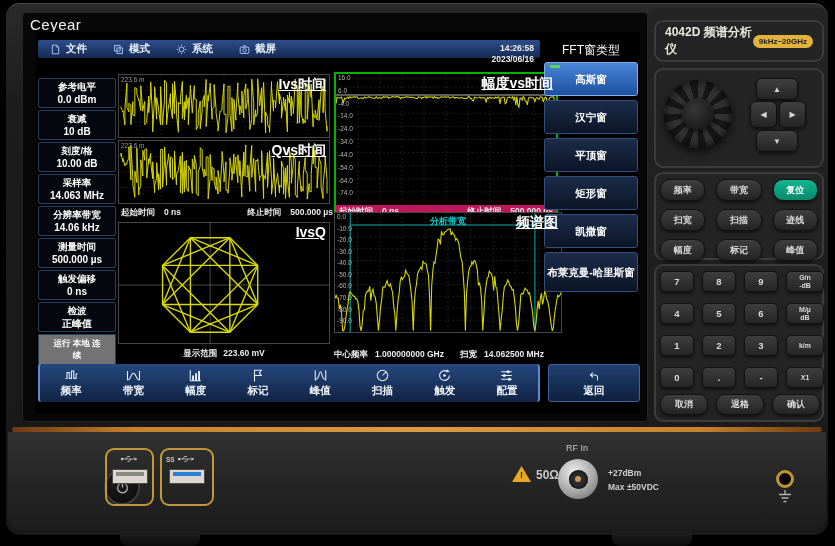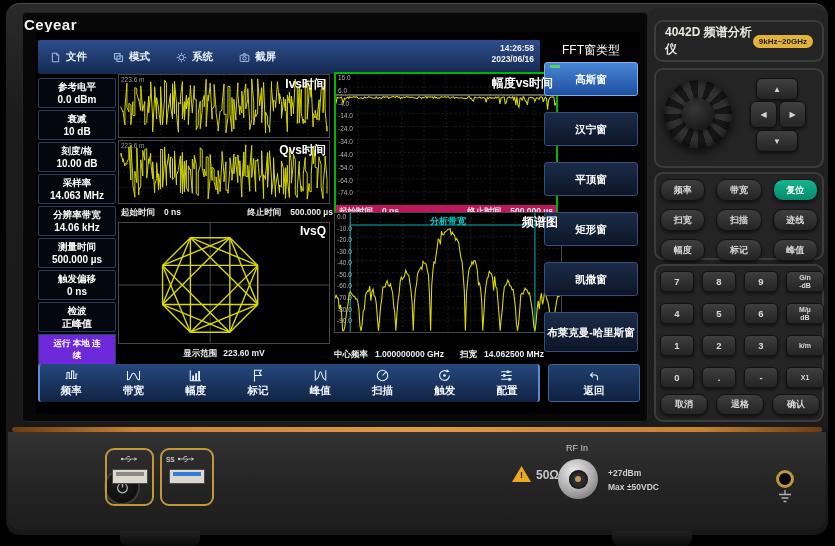--- a/index.html
+++ b/index.html
@@ -1,58 +1,58 @@
 <!DOCTYPE html>
 <html><head>
 <meta charset="utf-8">
 <style>
   html,body{margin:0;padding:0;background:#000;font-family:"Liberation Sans",sans-serif;}
   .device{position:relative;width:835px;height:546px;background:#000;overflow:hidden;}
   .chassis{position:absolute;left:6px;top:3px;width:822px;height:531px;background:linear-gradient(180deg,#2a2a2a,#1c1c1c 20%,#181818);border-radius:14px;border-top:1px solid #4a4a4a;}
   .bezel{position:absolute;left:22px;top:12px;width:626px;height:410px;background:#070707;border-radius:5px;box-shadow:inset 0 0 0 1px #242424;}
-  .brand{position:absolute;left:24px;top:16px;color:#f2f2f2;font-size:15px;font-weight:bold;letter-spacing:.5px;}
+  .brand{position:absolute;left:30px;top:16px;color:#f2f2f2;font-size:15px;font-weight:normal;letter-spacing:.5px;}
   
   .screen{position:absolute;left:36px;top:32px;width:604px;height:382px;background:#000;}
-  .menubar{position:absolute;left:2px;top:8px;width:502px;height:34px;background:linear-gradient(#2d4d8c,#152a52);border-radius:2px;display:flex;align-items:center;gap:26px;padding-left:12px;box-sizing:border-box;}
+  .menubar{position:absolute;left:2px;top:8px;width:502px;height:18px;background:linear-gradient(#2d4d8c,#152a52);border-radius:2px;display:flex;align-items:center;gap:26px;padding-left:12px;box-sizing:border-box;}
   .menu-item{display:flex;align-items:center;gap:5px;color:#eaf1fb;font-size:10.5px;font-weight:bold;cursor:default;}
   .menu-item svg{width:11px;height:11px;stroke:#a9c6ee;fill:none;stroke-width:1.2;}
   .clock{position:absolute;right:6px;top:3px;text-align:right;color:#f0f0f0;font-size:8.5px;font-weight:bold;line-height:1.3;margin-left:28px;}
   .fft-header{position:absolute;left:506px;top:10px;width:98px;text-align:center;color:#fff;font-size:12px;font-weight:normal;}
   .status-ref{position:absolute;left:100px;top:51px;width:300px;text-align:center;color:#f2f2f2;font-size:10px;font-weight:bold;}
   .left-panel{position:absolute;left:2px;top:46px;width:78px;height:282px;display:flex;flex-direction:column;gap:2px;}
   .info-box{border:1px solid #2a3f5e;background:#05070e;border-radius:2px;text-align:center;padding:1px 0;}
   .info-box .lb{color:#fff;font-size:9.5px;font-weight:bold;line-height:13px;display:block;}
   .info-box .vl{color:#fff;font-size:10px;font-weight:bold;line-height:13px;display:block;}
-  .run-box{border:1px solid #2a3f5e;background:#6d28d9;color:#fff;font-size:8.5px;font-weight:bold;text-align:center;padding:3px 12px;}
+  .run-box{border:1px solid #2a3f5e;background:#737373;color:#fff;font-size:8.5px;font-weight:bold;text-align:center;padding:3px 12px;}
   .mode-lbl{color:#00d8c8;font-size:10.5px;font-weight:bold;text-align:center;padding-top:2px;}
   .plots{position:absolute;left:82px;top:40px;width:426px;height:292px;}
   .plot{position:absolute;background:#000;border:1px solid #474747;box-sizing:border-box;}
   .plot svg{position:absolute;left:0;top:0;width:100%;height:100%;}
-  .ptitle{position:absolute;top:1px;right:3px;color:#fff;font-size:12px;font-weight:bold;z-index:3;}
+  .ptitle{position:absolute;top:1px;right:3px;color:#fff;font-size:14px;font-weight:bold;z-index:3;text-decoration:underline;}
   .pscale{position:absolute;top:1px;left:2px;color:#9a9a9a;font-size:6.5px;z-index:3;}
   .i-plot{left:0;top:2px;width:212px;height:64px;}
   .q-plot{left:0;top:68px;width:212px;height:64px;}
   .time-row{display:flex;justify-content:space-between;color:#ececec;font-size:8.5px;font-weight:bold;padding:0 3px;}
   .time-row .grp{display:flex;gap:9px;}
   .l-time-row{position:absolute;left:0;top:135px;width:212px;}
   .iq-plot{left:0;top:150px;width:212px;height:122px;}
   .range-row{position:absolute;left:0;top:276px;width:212px;text-align:center;color:#ececec;font-size:8.5px;font-weight:bold;}
   .range-row span{margin:0 3px;}
   .amp-box{position:absolute;left:216px;top:0;width:224px;height:148px;border:2px solid #00b400;box-sizing:border-box;background:#be185d;}
   .amp-plot{position:relative;width:100%;height:131px;background:#000;}
   .amp-plot svg{position:absolute;left:0;top:0;width:100%;height:100%;}
   .amp-box .time-row{margin-top:1px;}
   .spec-plot{left:216px;top:140px;width:228px;height:121px;}
   .cf-row{position:absolute;left:216px;top:277px;width:210px;display:flex;justify-content:space-between;color:#ececec;font-size:8.5px;font-weight:bold;}
   .cf-row .grp{display:flex;gap:7px;}
   .ticks{position:absolute;left:2px;top:1px;height:93%;display:flex;flex-direction:column;justify-content:space-between;z-index:2;}
   .ticks span{font-size:6.5px;color:#b4b4b4;line-height:1;}
   .band-lbl{position:absolute;left:0;right:0;top:2px;text-align:center;color:#00cfcf;font-size:9px;font-weight:bold;z-index:3;}
   .fft-list{position:absolute;left:508px;top:30px;width:94px;}
-  .fft-btn{position:relative;width:100%;height:34px;margin-bottom:16px;border:1px solid #33507c;border-radius:3px;background:linear-gradient(#1b2c49,#0c1527);color:#fff;font-size:10.5px;font-weight:bold;display:flex;align-items:center;justify-content:center;text-align:right;line-height:1.15;box-sizing:border-box;}
+  .fft-btn{position:relative;width:100%;height:34px;margin-bottom:4px;border:1px solid #33507c;border-radius:3px;background:linear-gradient(#1b2c49,#0c1527);color:#fff;font-size:10.5px;font-weight:bold;display:flex;align-items:center;justify-content:center;text-align:right;line-height:1.15;box-sizing:border-box;}
   .fft-btn.tall{height:40px;}
   .fft-btn.selected{background:linear-gradient(#4a86d8,#1d4f9e);border-color:#7fb0ea;}
   .fft-btn.selected::before{content:'';position:absolute;top:2px;left:5px;width:10px;height:3px;background:#57d657;}
   .toolbar{position:absolute;left:2px;top:332px;width:502px;height:38px;background:linear-gradient(#25487f,#112344);border-left:2px solid #5d8cd0;border-right:2px solid #5d8cd0;border-radius:3px;display:flex;box-sizing:border-box;}
   .tb-item{flex:1;display:flex;flex-direction:column;align-items:center;justify-content:center;gap:1px;color:#f2f6fc;font-size:10.5px;font-weight:bold;}
   .tb-item svg{width:15px;height:15px;stroke:#eaf2fc;fill:none;stroke-width:1.4;}
   .back-btn{position:absolute;left:512px;top:332px;width:92px;height:38px;background:linear-gradient(#21406f,#0e2040);border:1px solid #40639a;border-radius:3px;display:flex;flex-direction:column;align-items:center;justify-content:center;gap:1px;color:#f2f6fc;font-size:10.5px;font-weight:bold;box-sizing:border-box;}
   .back-btn svg{width:14px;height:14px;stroke:#eaf2fc;fill:none;stroke-width:1.5;}
   
   .right-base{position:absolute;left:648px;top:8px;width:180px;height:424px;background:linear-gradient(#242424,#1b1b1b);border-radius:10px;}

